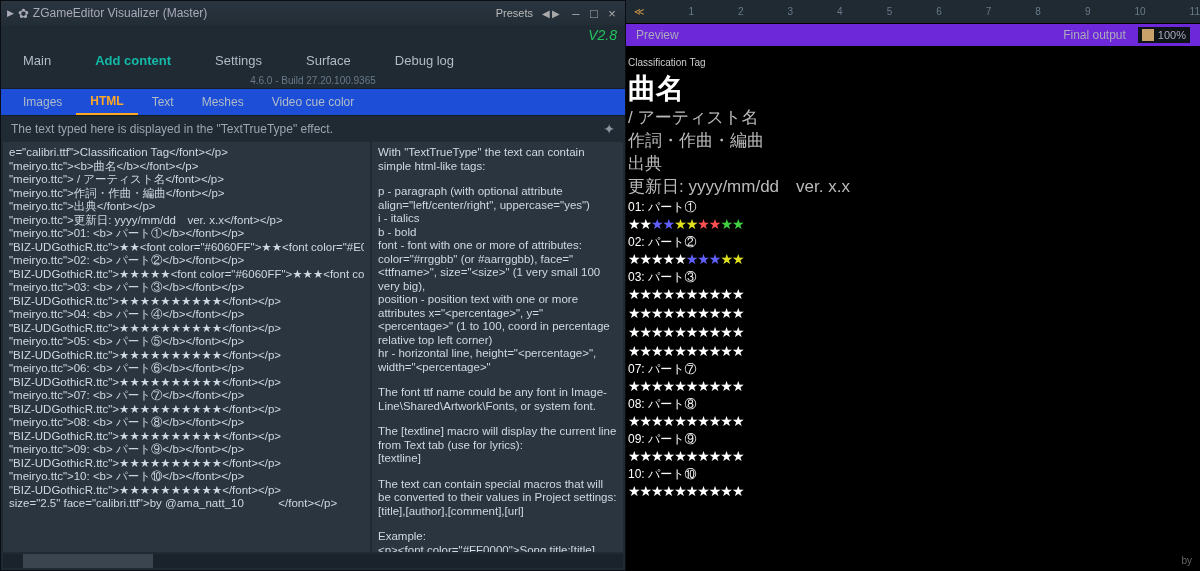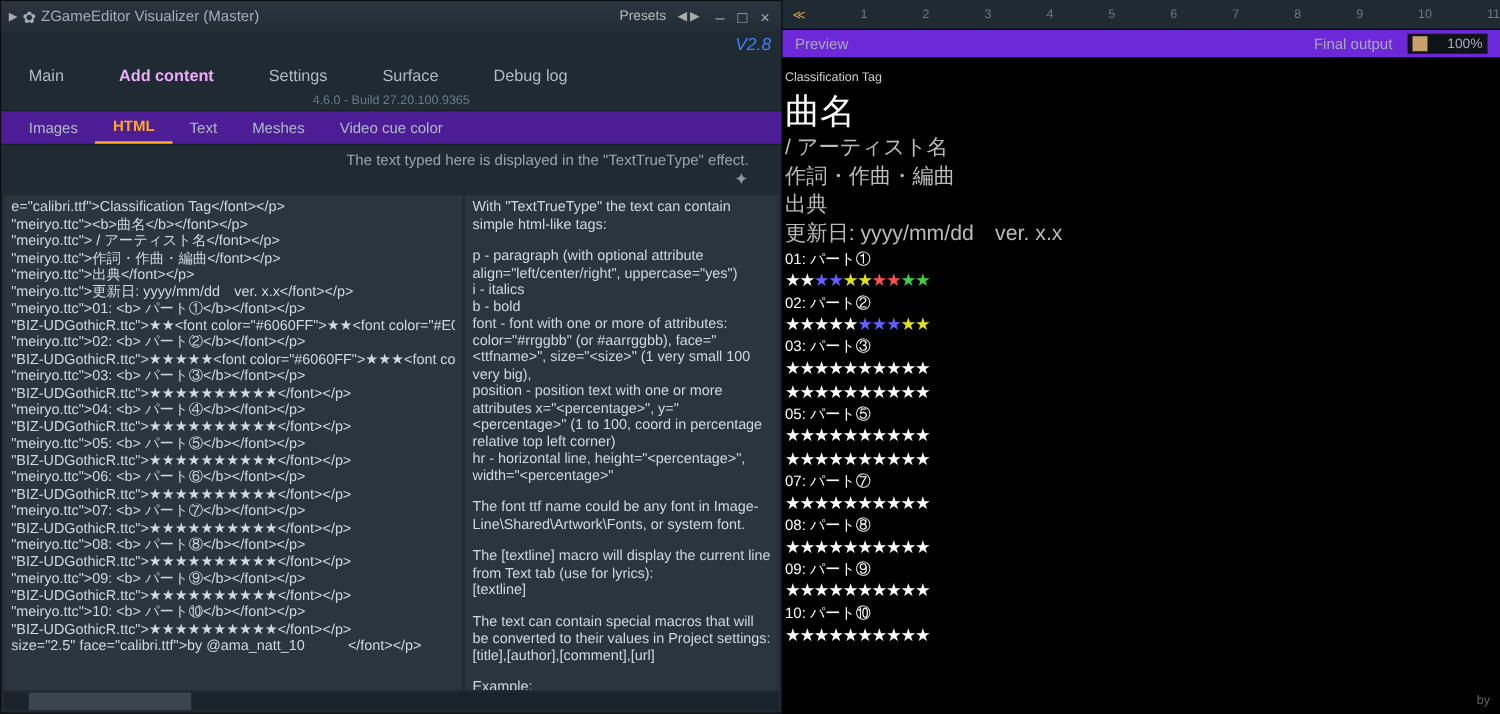--- a/index.html
+++ b/index.html
@@ -13,53 +13,53 @@
 .titlebar .tri { margin-right: 4px; font-size: 9px; }
 .titlebar .gear { margin-right: 4px; font-size: 13px; }
 .titlebar-right { margin-left: auto; display: flex; align-items: center; gap: 8px; }
 .presets-lbl { font-size: 11px; color: #bbb; }
 .arrows { display: flex; gap: 0; }
 .arrows span { width: 10px; text-align: center; cursor: pointer; font-size: 10px; color: #aaa; }
 .win-ctrl { display: flex; gap: 4px; }
 .win-ctrl span { width: 14px; text-align: center; cursor: pointer; color: #aaa; font-size: 13px; }
 
 .ver-row { display: flex; justify-content: flex-end; padding: 2px 8px; font-size: 12px; color: #888; }
-.ver-row .v { font-size: 14px; color: #3b82f6; font-style: italic; }
+.ver-row .v { font-size: 14px; color: #22c55e; font-style: italic; }
 .build-row { display: flex; justify-content: center; padding: 0 8px 2px; font-size: 10px; color: #6a7a88; }
 
 .tabs1 { display: flex; gap: 16px; padding: 0 8px; height: 30px; align-items: center; }
 .tabs1 div { padding: 6px 14px; font-size: 13px; color: #b0bcc6; cursor: pointer; }
-.tabs1 div.active { color: #f0abfc; font-weight: 600; }
-
-.tabs2 { display: flex; gap: 0; padding: 0 8px; height: 28px; align-items: center; border-top: 1px solid #161e25; border-bottom: 1px solid #161e25; background: #4c1d95; }
+.tabs1 div.active { color: #14b8a6; font-weight: 600; }
+
+.tabs2 { display: flex; gap: 0; padding: 0 8px; height: 28px; align-items: center; border-top: 1px solid #161e25; border-bottom: 1px solid #161e25; background: #1d4ed8; }
 .tabs2 div { padding: 5px 14px; font-size: 12px; color: #b0bcc6; cursor: pointer; }
 .tabs2 div.active { color: #ffa726; font-weight: 600; border-bottom: 2px solid #ffa726; }
 
-.hint-row { padding: 5px 26px; font-size: 12px; color: #99a5b0; display: flex; align-items: flex-end; flex-direction: column; }
+.hint-row { padding: 5px 10px; font-size: 12px; color: #99a5b0; display: flex; align-items: center; }
 .hint-row .star { margin-left: auto; color: #8a96a2; font-size: 14px; cursor: pointer; }
 
 .editors { display: flex; flex: 1; overflow: hidden; gap: 2px; padding: 0 2px 2px; }
 .code, .help { background: #2a3540; padding: 4px 6px; font-size: 11.5px; line-height: 13.5px; color: #d0d8e0; overflow: hidden; white-space: nowrap; font-family: "Segoe UI", Tahoma, sans-serif; }
 .code { width: 367px; }
 .help { flex: 1; white-space: normal; }
 .help p { margin-bottom: 12px; }
 .code div { overflow: hidden; text-overflow: clip; }
 .scrollbar-h { height: 14px; background: #1a232b; margin: 0 2px 2px; display: flex; }
 .scrollbar-h .thumb { width: 130px; height: 100%; background: #3a4550; margin-left: 20px; }
 
 
 .timeline { height: 24px; background: #1f2a33; display: flex; align-items: center; font-size: 10px; color: #6a7a88; padding-left: 8px; gap: 44px; border-bottom: 1px solid #000; }
 .timeline span:first-child { color: #d69b4a; }
 .right-head { height: 22px; background: #6d28d9; display: flex; align-items: center; padding: 0 10px; font-size: 12px; color: #aab; }
 .right-head .final { margin-left: auto; }
-.zoom { margin-left: 12px; background: #0e1418; padding: 2px 4px; font-size: 11px; display: flex; align-items: center; gap: 16px; }
+.zoom { margin-left: 12px; background: #0e1418; padding: 2px 4px; font-size: 11px; display: flex; align-items: center; gap: 4px; }
 .zoom .sq { width: 12px; height: 12px; background: #c7a06a; }
 .preview-out { flex: 1; background: #000; padding: 10px 2px; color: #fff; font-size: 13px; line-height: 1.35; position: relative; }
 .preview-out .tag { font-size: 10px; color: #ccc; }
-.preview-out .title { font-size: 28px; font-weight: 400; font-family: "Meiryo", sans-serif; }
+.preview-out .title { font-size: 28px; font-weight: 700; font-family: "Meiryo", sans-serif; }
 .preview-out .sub { color: #bbb; font-size: 17px; font-family: "Meiryo", sans-serif; }
 .preview-out .part { font-size: 12px; font-family: "Meiryo", sans-serif; }
 .stars span { font-size: 14px; letter-spacing: -1px; }
 .by { position: absolute; bottom: 4px; right: 8px; font-size: 10px; color: #666; }
 </style>
 </head>
 <body>
 
 <div class="app">
   <div class="panel-left">
@@ -179,21 +179,20 @@
       <div class="sub">出典</div>
       <div class="sub">更新日: yyyy/mm/dd　ver. x.x</div>
       <div id="parts">
           <div class="part">01: パート①</div>
           <div class="stars"><span style="color: rgb(255, 255, 255);">★★</span><span style="color: rgb(96, 96, 255);">★★</span><span style="color: rgb(224, 224, 32);">★★</span><span style="color: rgb(255, 80, 80);">★★</span><span style="color: rgb(64, 208, 64);">★★</span></div>
           <div class="part">02: パート②</div>
           <div class="stars"><span style="color: rgb(255, 255, 255);">★★★★★</span><span style="color: rgb(96, 96, 255);">★★★</span><span style="color: rgb(224, 224, 32);">★★</span></div>
           <div class="part">03: パート③</div>
           <div class="stars"><span style="color: rgb(255, 255, 255);">★★★★★★★★★★</span></div>
           <div class="stars"><span style="color: rgb(255, 255, 255);">★★★★★★★★★★</span></div>
-          <div class="part">05: パート⑤</div>
           <div class="stars"><span style="color: rgb(255, 255, 255);">★★★★★★★★★★</span></div>
           <div class="stars"><span style="color: rgb(255, 255, 255);">★★★★★★★★★★</span></div>
           <div class="part">07: パート⑦</div>
           <div class="stars"><span style="color: rgb(255, 255, 255);">★★★★★★★★★★</span></div>
           <div class="part">08: パート⑧</div>
           <div class="stars"><span style="color: rgb(255, 255, 255);">★★★★★★★★★★</span></div>
           <div class="part">09: パート⑨</div>
           <div class="stars"><span style="color: rgb(255, 255, 255);">★★★★★★★★★★</span></div>
           <div class="part">10: パート⑩</div>
           <div class="stars"><span style="color: rgb(255, 255, 255);">★★★★★★★★★★</span></div>

